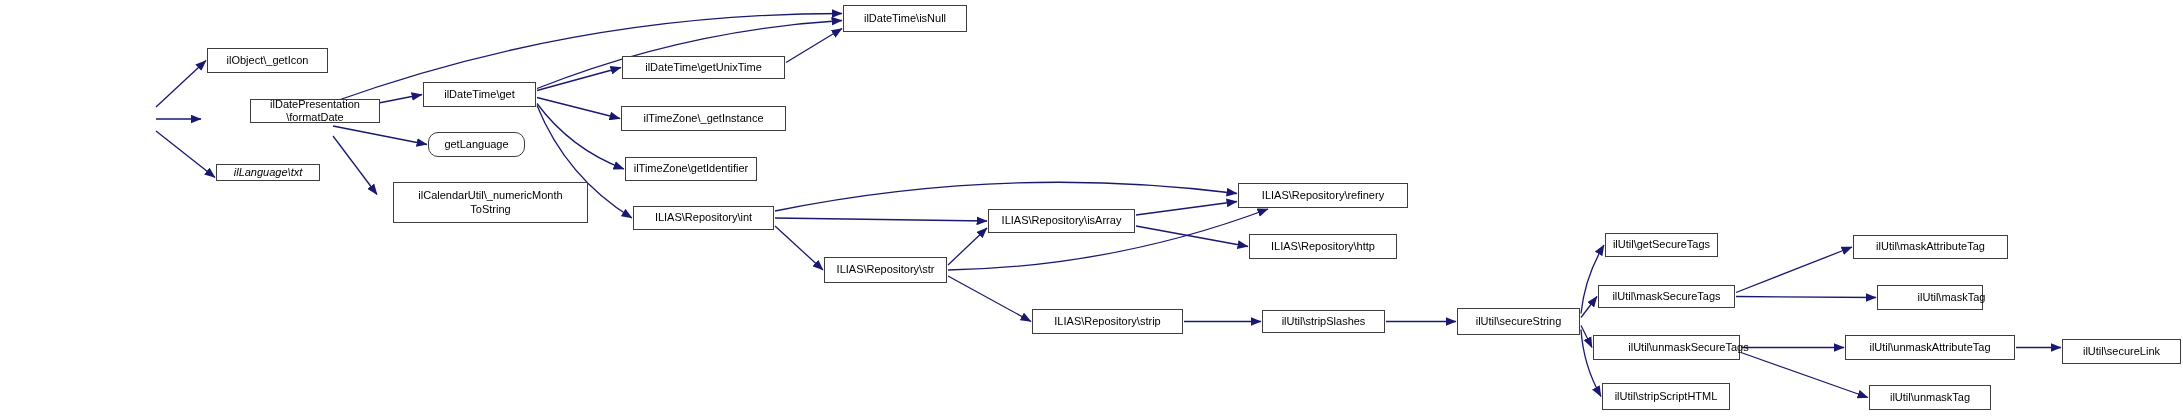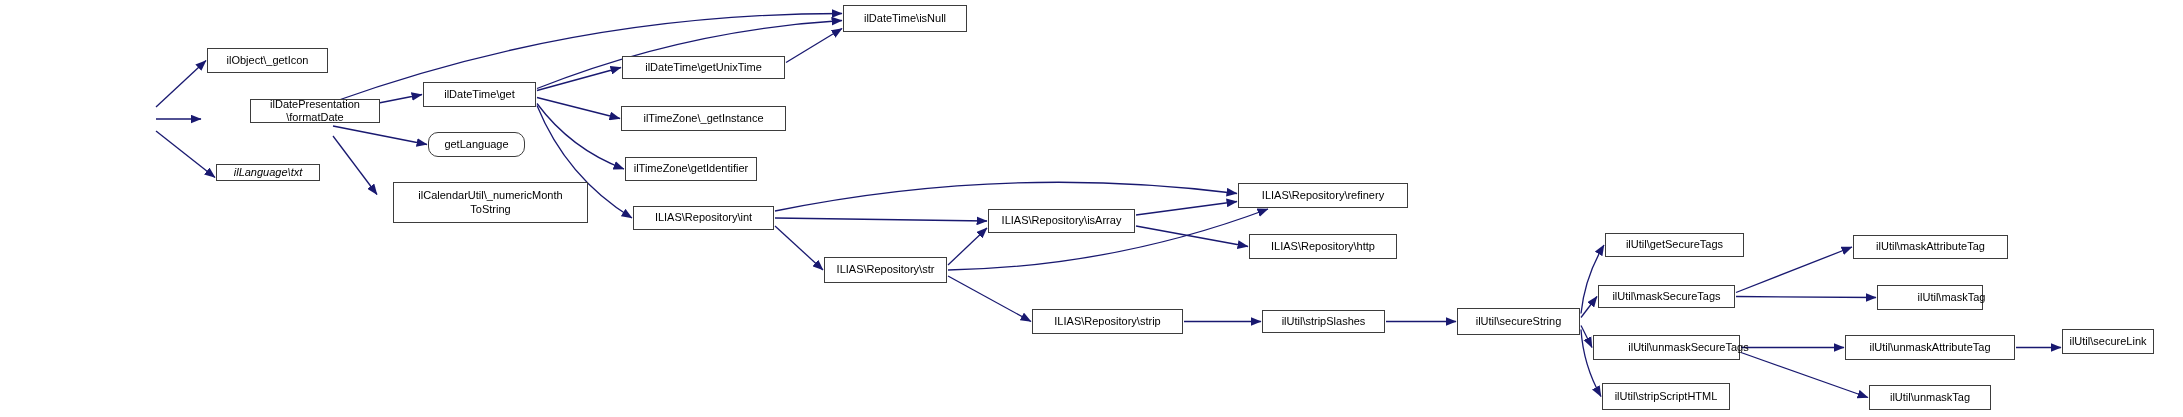--- a/index.html
+++ b/index.html
@@ -79,22 +79,22 @@
     <div class="node" style="left: 625px; top: 157px; width: 132px; height: 24px;">ilTimeZone\getIdentifier</div>
     <div class="node" style="left: 843px; top: 5px; width: 124px; height: 27px;">ilDateTime\isNull</div>
     <div class="node" style="left: 633px; top: 206px; width: 141px; height: 24px;">ILIAS\Repository\int</div>
     <div class="node" style="left: 988px; top: 209px; width: 147px; height: 24px;">ILIAS\Repository\isArray</div>
     <div class="node" style="left: 1238px; top: 183px; width: 170px; height: 25px;">ILIAS\Repository\refinery</div>
     <div class="node" style="left: 1249px; top: 234px; width: 148px; height: 25px;">ILIAS\Repository\http</div>
     <div class="node" style="left: 824px; top: 257px; width: 123px; height: 26px;">ILIAS\Repository\str</div>
     <div class="node" style="left: 1032px; top: 309px; width: 151px; height: 25px;">ILIAS\Repository\strip</div>
     <div class="node" style="left: 1262px; top: 310px; width: 123px; height: 23px;">ilUtil\stripSlashes</div>
     <div class="node" style="left: 1457px; top: 308px; width: 123px; height: 27px;">ilUtil\secureString</div>
-    <div class="node" style="left: 1605px; top: 233px; width: 139px; height: 24px;">ilUtil\getSecureTags</div>
+    <div class="node" style="left: 1605px; top: 233px; width: 113px; height: 24px;">ilUtil\getSecureTags</div>
     <div class="node" style="left: 1598px; top: 285px; width: 137px; height: 23px;">ilUtil\maskSecureTags</div>
     <div class="node" style="left: 1593px; top: 335px; width: 147px; height: 25px; padding-left: 44px;">ilUtil\unmaskSecureTags</div>
     <div class="node" style="left: 1602px; top: 383px; width: 128px; height: 27px;">ilUtil\stripScriptHTML</div>
     <div class="node" style="left: 1853px; top: 235px; width: 155px; height: 24px;">ilUtil\maskAttributeTag</div>
     <div class="node" style="left: 1877px; top: 285px; width: 106px; height: 25px; padding-left: 43px;">ilUtil\maskTag</div>
     <div class="node" style="left: 1845px; top: 335px; width: 170px; height: 25px;">ilUtil\unmaskAttributeTag</div>
-    <div class="node" style="left: 2062px; top: 329px; width: 92px; height: 25px;">ilUtil\secureLink</div>
+    <div class="node" style="left: 2062px; top: 339px; width: 119px; height: 25px;">ilUtil\secureLink</div>
     <div class="node" style="left: 1869px; top: 385px; width: 122px; height: 25px;">ilUtil\unmaskTag</div>
   </div>
 
 </body></html>

